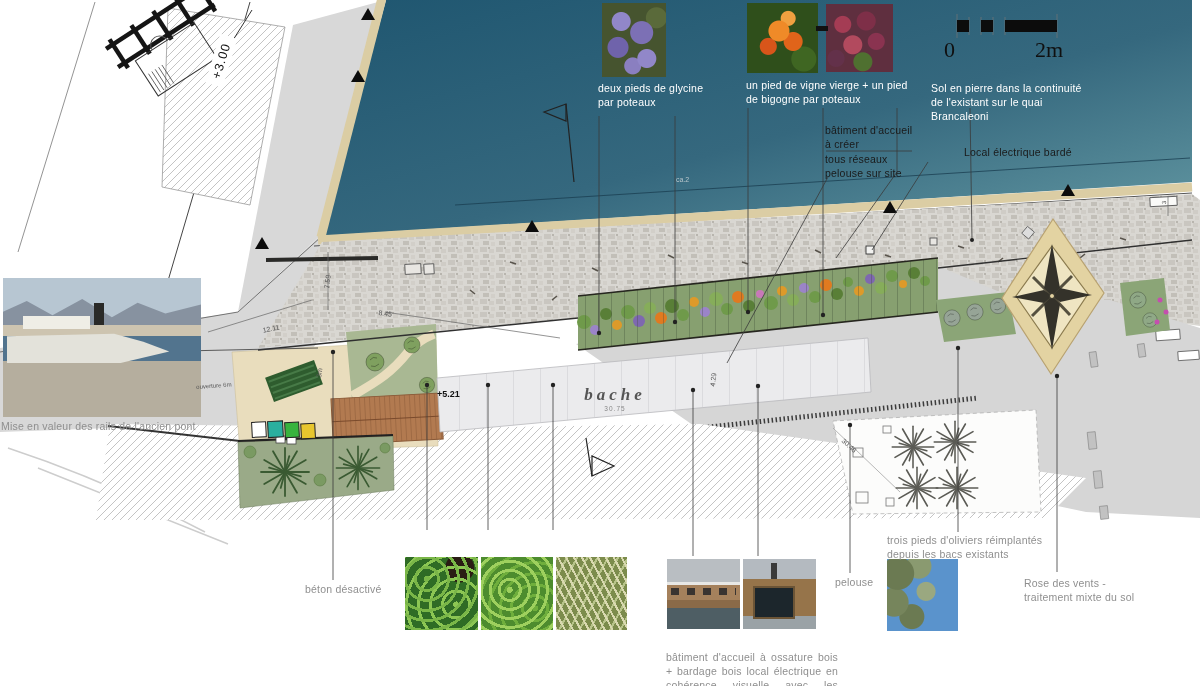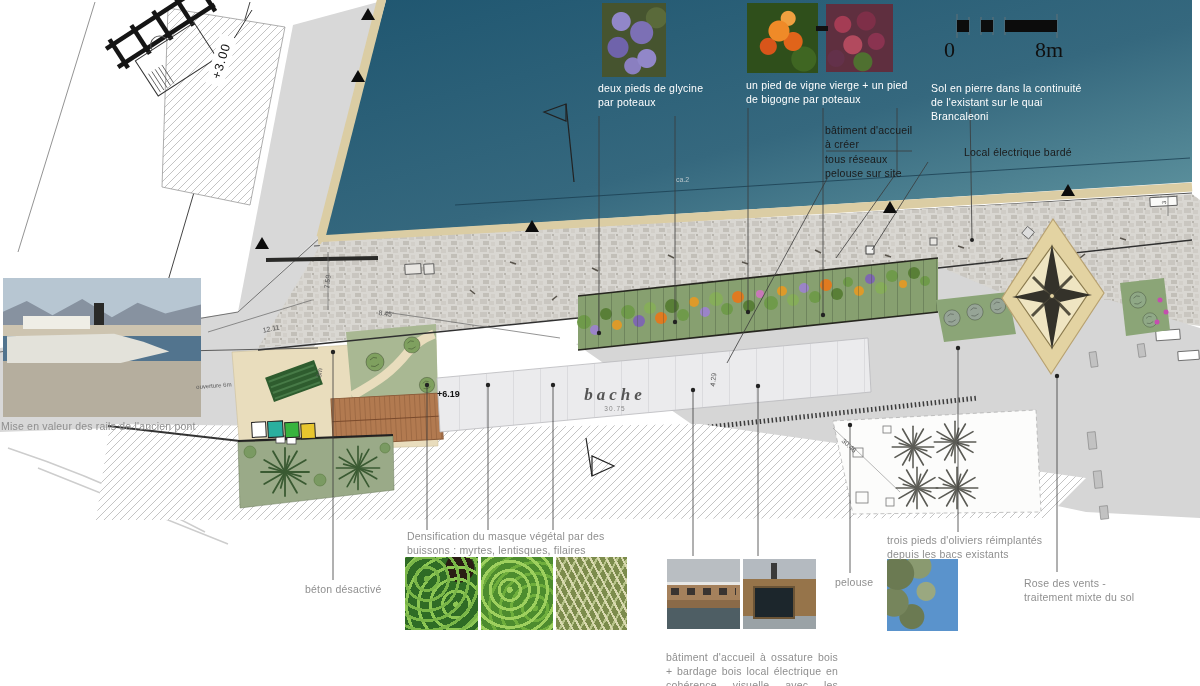--- a/index.html
+++ b/index.html
@@ -489,32 +489,31 @@
 </div>
 <div class="photo ph-olive" style="left:887px;top:559px;width:71px;height:72px;"></div>
 
 <div class="lbl white" style="left:598px;top:82px;width:108px;">deux pieds de glycine par poteaux</div>
 <div class="lbl white" style="left:931px;top:82px;width:158px;">Sol en pierre dans la continuité de l'existant sur le quai Brancaleoni</div>
 <div class="lbl white" style="left:746px;top:79px;width:164px;">un pied de vigne vierge + un pied de bigogne par poteaux</div>
 <div class="lbl" style="left:825px;top:124px;width:94px;">bâtiment d'accueil à créer</div>
 <div class="lbl" style="left:825px;top:153px;width:94px;">tous réseaux pelouse sur site</div>
 <div class="lbl nowrap" style="left:928px;top:146px;margin-left:36px;">Local électrique bardé</div>
 <div class="lbl gray" style="left:1px;top:420px;width:197px;">Mise en valeur des rails de l'ancien pont</div>
-<div class="lbl gray" style="left:407px;top:530px;width:242px;">Densification du masque végétal par des buissons : myrtes, lentisques, filaires</div>
 <div class="lbl gray nowrap" style="left:305px;top:583px;">béton désactivé</div>
 <div class="lbl gray just" style="left:666px;top:631px;width:172px;">bâtiment d'accueil à ossature bois + bardage bois local électrique en cohérence visuelle avec les bâtiments présents sur le quai</div>
 <div class="lbl gray nowrap" style="left:835px;top:576px;">pelouse</div>
 <div class="lbl gray" style="left:887px;top:534px;width:158px;">trois pieds d'oliviers réimplantés depuis les bacs existants</div>
 <div class="lbl gray" style="left:1024px;top:577px;width:128px;">Rose des vents - traitement mixte du sol</div>
 
 <div class="scale-num" style="left:944px;top:37px;">0</div>
-<div class="scale-num" style="left:1035px;top:37px;">8m</div>
+<div class="scale-num" style="left:1035px;top:37px;">2m</div>
 
 <div class="level-box" style="left:196px;top:52px;">+3.00</div>
-<div class="level-sm" style="left:437px;top:389px;">+6.19</div>
+<div class="level-sm" style="left:437px;top:389px;">+5.21</div>
 <div class="bache" style="left:559px;top:385px;width:112px;">bache</div>
 <div class="bache-dim" style="left:559px;top:405px;width:112px;">30.75</div>
 
 <div class="dim" style="left:323px;top:288px;transform:rotate(-83deg);">7.59</div>
 <div class="dim" style="left:262px;top:327px;transform:rotate(-12deg);">12.11</div>
 <div class="dim" style="left:379px;top:309px;transform:rotate(8deg);">8.45</div>
 <div class="dim" style="left:315px;top:377px;transform:rotate(-80deg);">3m</div>
 <div class="dim" style="left:196px;top:384px;font-size:6px;transform:rotate(-4deg);">ouverture 6m</div>
 <div class="dim" style="left:845px;top:437px;transform:rotate(42deg);">30.48</div>
 <div class="dim" style="left:709px;top:386px;transform:rotate(-84deg);">4.29</div>

